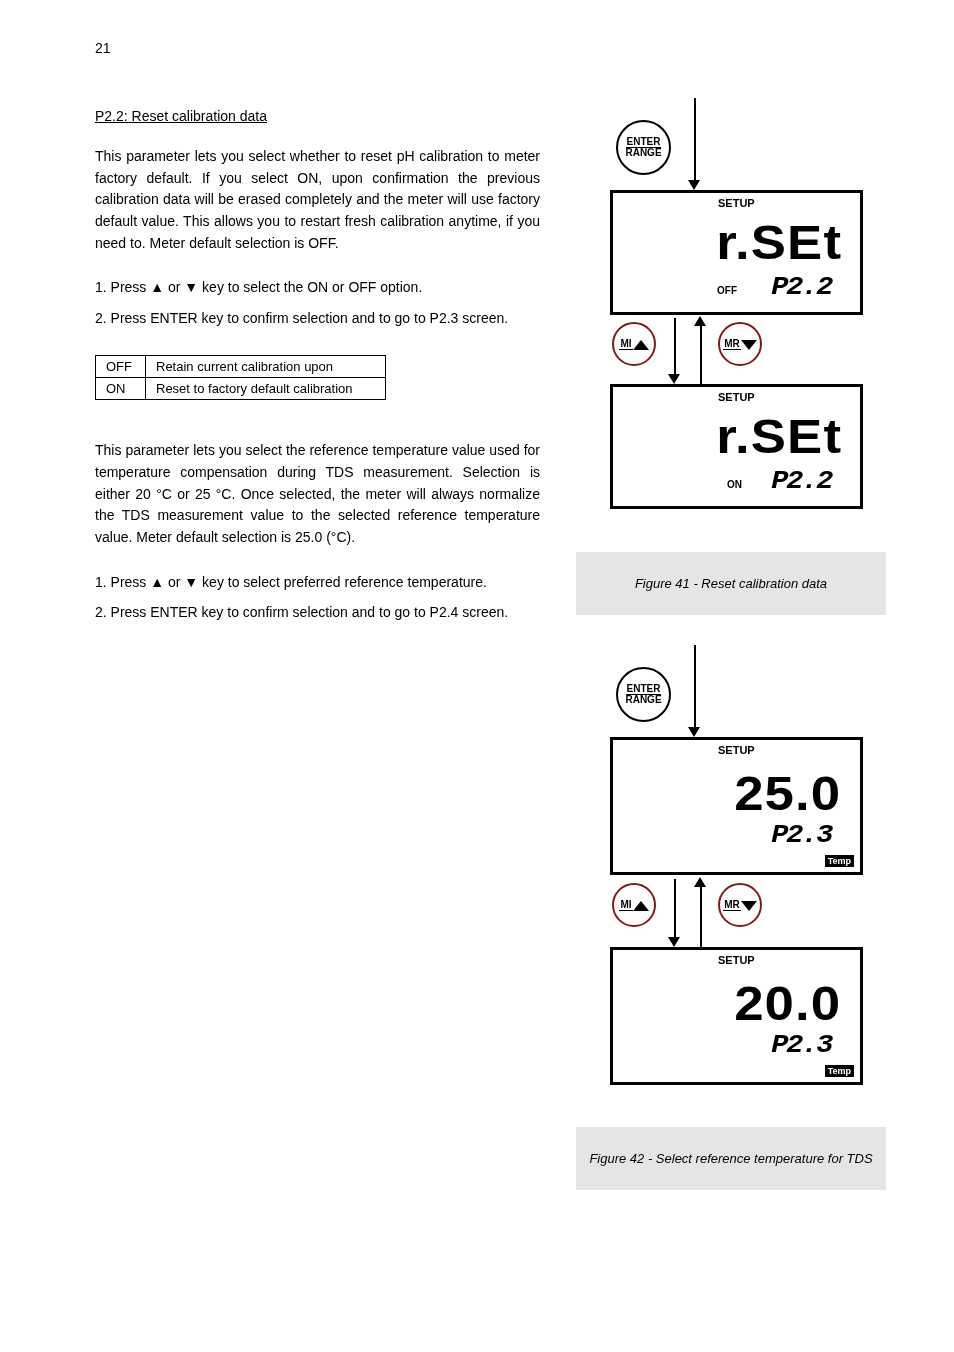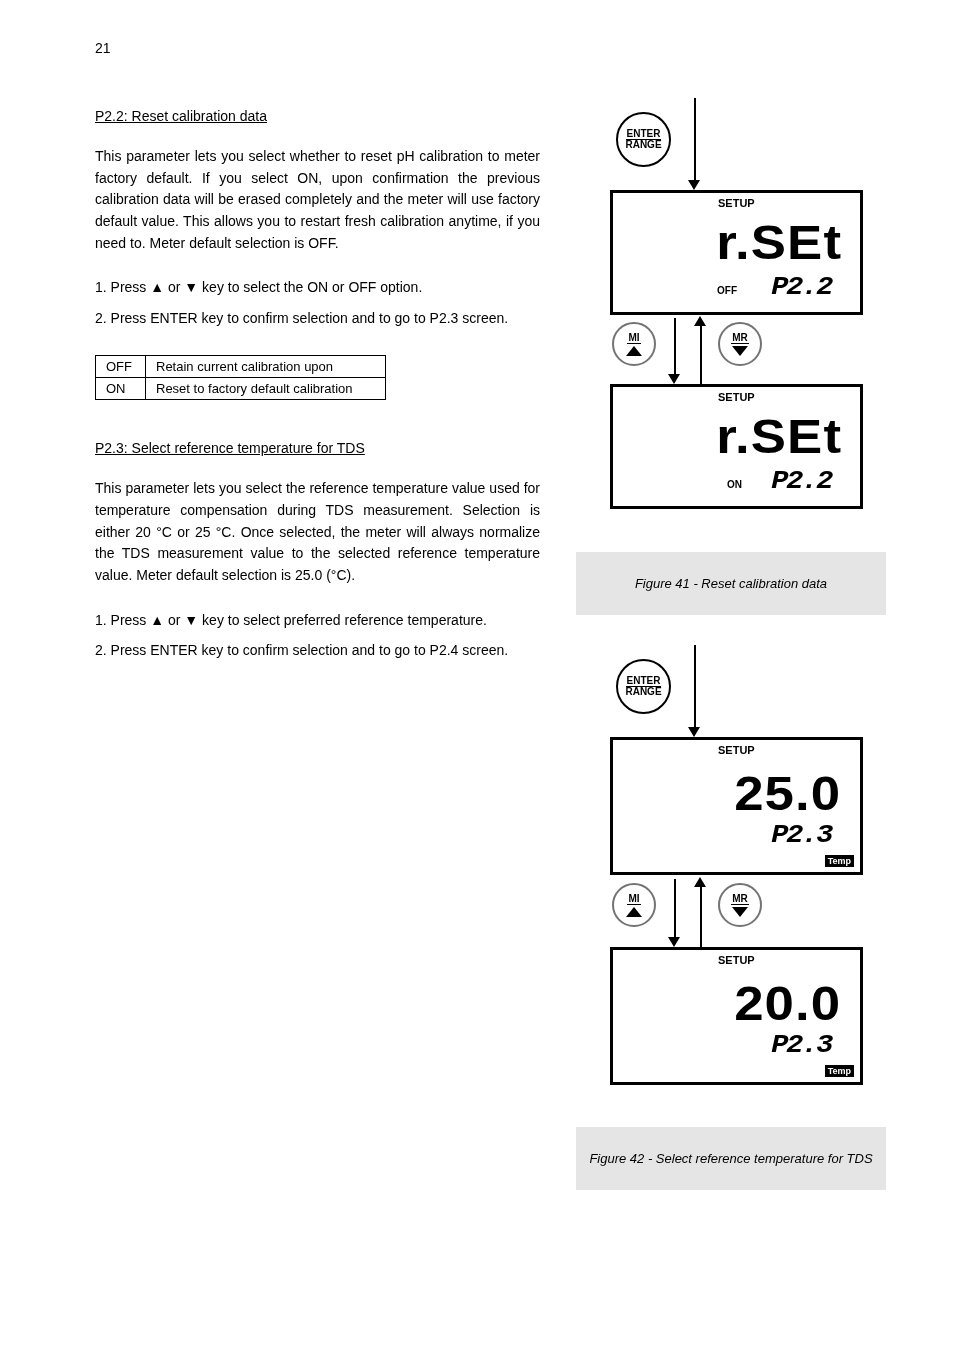--- a/index.html
+++ b/index.html
@@ -12,34 +12,34 @@
   .sub { font-size: 14px; text-decoration: underline; margin-bottom: 22px; }
   .para { font-size: 14px; line-height: 1.55; margin-bottom: 22px; text-align: justify; }
   .step { font-size: 14px; line-height: 1.6; margin-bottom: 8px; padding-left: 26px; text-indent: -26px; }
   .tri { font-family: Arial, sans-serif; }
   table.codes { border-collapse: collapse; margin: 4px 0 40px 0; }
   table.codes td { border: 1px solid #000; font-size: 13px; padding: 3px 10px; }
   table.codes td.c0 { width: 50px; }
   table.codes td.c1 { width: 240px; }
   
   .diagram { position: relative; width: 310px; height: 432px; }
-  .enter-btn { position:absolute; left:40px; top:4px; width:55px; height:55px; border:2px solid #000; border-radius:50%; background:#fff; display:flex; flex-direction:column; align-items:center; justify-content:center; font-size:10px; font-weight:bold; line-height:1.05;}
+  .enter-btn { position:absolute; left:40px; top:12px; width:55px; height:55px; border:2px solid #000; border-radius:50%; background:#fff; display:flex; flex-direction:column; align-items:center; justify-content:center; font-size:10px; font-weight:bold; line-height:1.05;}
   .enter-btn span:first-child{border-bottom:1px solid #000; padding:0 1px;}
   .vline{position:absolute; width:2px; background:#000;}
   .arrowhead{position:absolute; width:0; height:0; border-left:6px solid transparent; border-right:6px solid transparent;}
   .arrowhead.down{border-top:10px solid #000;}
   .arrowhead.up{border-bottom:10px solid #000;}
   .lcd{position:absolute; left:34px; width:253px; height:125px; border:3px solid #000; background:#fff;}
   .lcd .setup{position:absolute; left:105px; top:4px; font-size:11px; font-weight:bold;}
   .lcd .big{position:absolute; right:24px; top:22px; font-size:48px; font-family: 'Arial', sans-serif; font-weight:bold; letter-spacing:1px;}
   .lcd .pnumlbl{position:absolute; right:32px; bottom:10px; font-size:26px; font-weight:bold; font-style:italic;}
   .lcd .off{position:absolute; left:104px; bottom:16px; font-size:10px; font-weight:bold;}
   .lcd .on{position:absolute; left:114px; bottom:16px; font-size:10px; font-weight:bold;}
   .lcd .temp{position:absolute; right:6px; bottom:5px; background:#000; color:#fff; font-size:9px; padding:1px 3px; font-weight:bold;}
-  .mimr{position:absolute; width:44px; height:44px; border:2px solid #737373; border-radius:50%; background:#fff; display:flex; flex-direction:column; align-items:center; justify-content:center;}
+  .mimr{position:absolute; width:44px; height:44px; border:2px solid #7f1d1d; border-radius:50%; background:#fff; display:flex; align-items:center; justify-content:center;}
   .mimr .lbl{font-size:10px; font-weight:bold; border-bottom:1px solid #000; padding:0 1px; line-height:1;}
   .mimr .triu{ width:0;height:0;border-left:8px solid transparent;border-right:8px solid transparent;border-bottom:10px solid #000; margin-top:2px;}
   .mimr .trid{ width:0;height:0;border-left:8px solid transparent;border-right:8px solid transparent;border-top:10px solid #000; margin-top:2px;}
   .figlabel{ font-size:13px; font-style:italic; text-align:center; background:#e5e5e5; padding:24px 6px; margin-top:12px;}
   .seg { font-family: 'Courier New', monospace; font-weight:bold; letter-spacing:-2px; transform:scaleX(1.1); display:inline-block;}
 </style>
 </head>
 <body>
 
 <div class="page">
@@ -61,21 +61,20 @@
           <td class="c0">OFF</td>
           <td class="c1">Retain current calibration upon</td>
         </tr>
         <tr>
           <td class="c0">ON</td>
           <td class="c1">Reset to factory default calibration</td>
         </tr>
       </tbody>
         </table>
 
-      <div class="sub">P2.3: Select reference temperature for TDS</div>
       <div class="para">This parameter lets you select the reference temperature value used for temperature compensation during TDS measurement.  Selection is either 20 °C or 25 °C.  Once selected, the meter will always normalize the TDS measurement value to the selected reference temperature value.  Meter default selection is 25.0 (°C).</div>
       <div class="step">
         <span>1.  Press </span><span class="tri">▲</span><span> or </span><span class="tri">▼</span><span> key to select preferred reference temperature.</span>
       </div>
       <div class="step">2.  Press ENTER key to confirm selection and to go to P2.4 screen.</div>
     </div>
 
     <div class="right">
 
       <div class="diagram">

